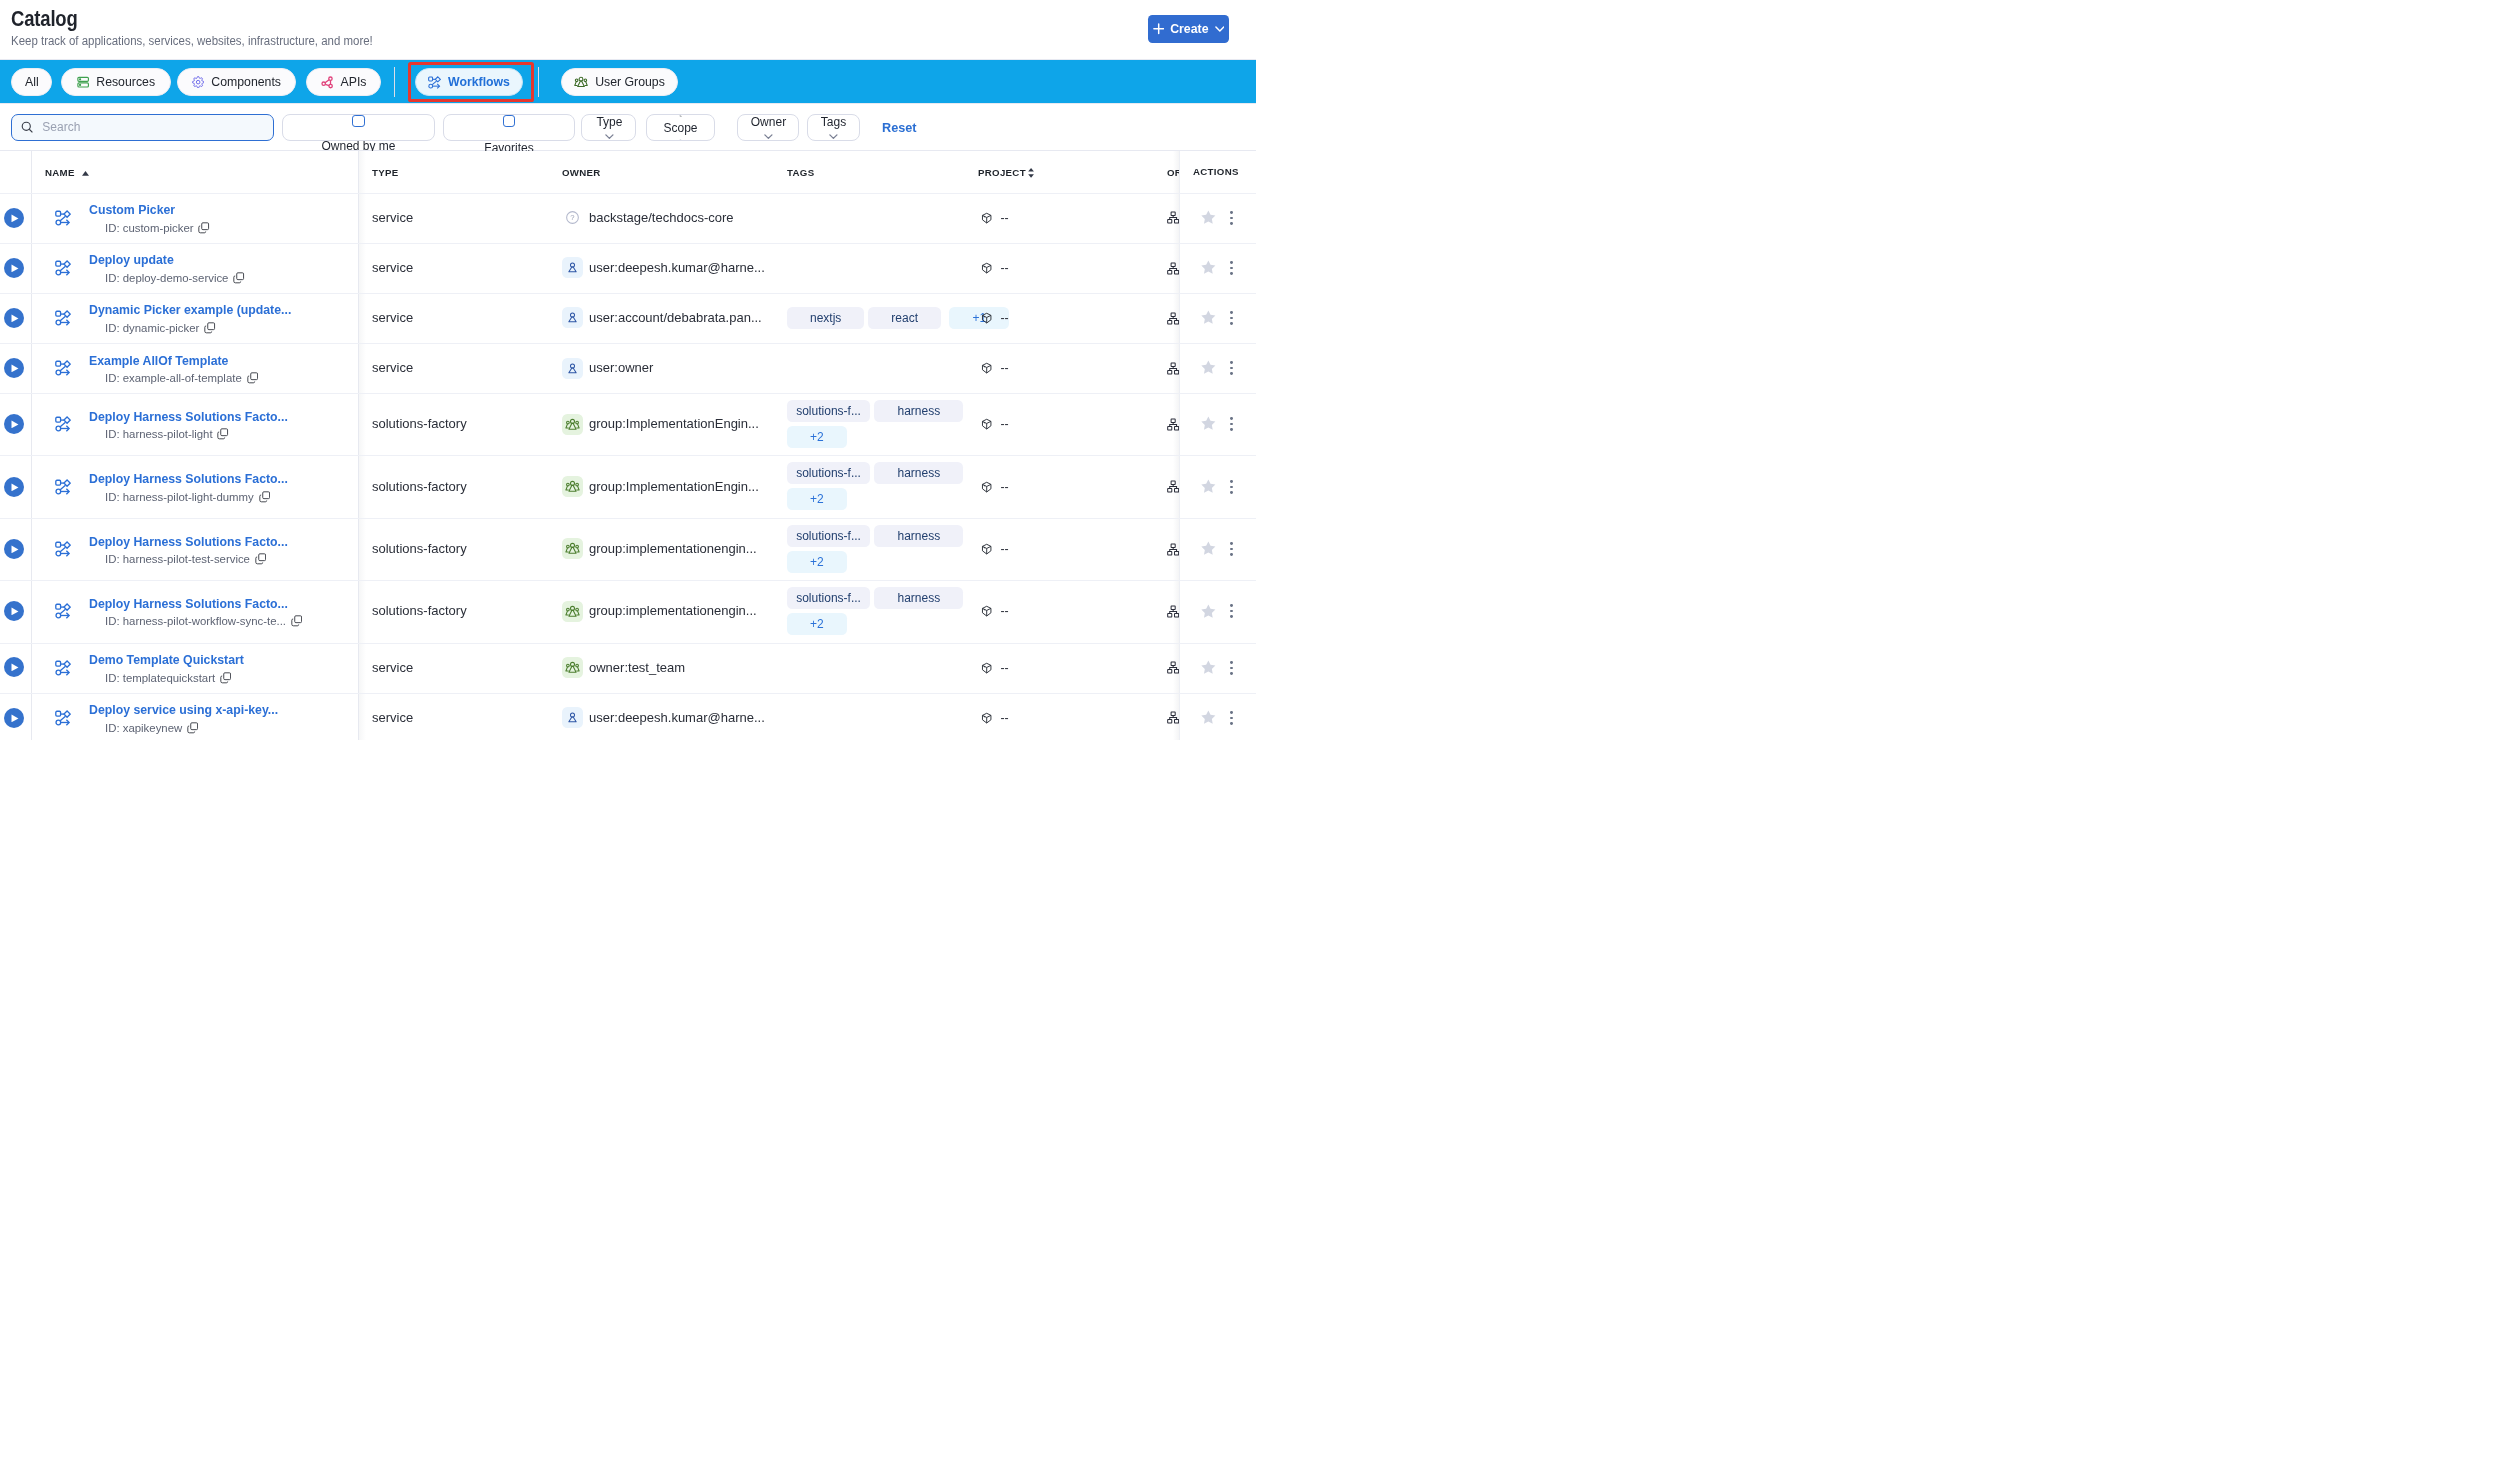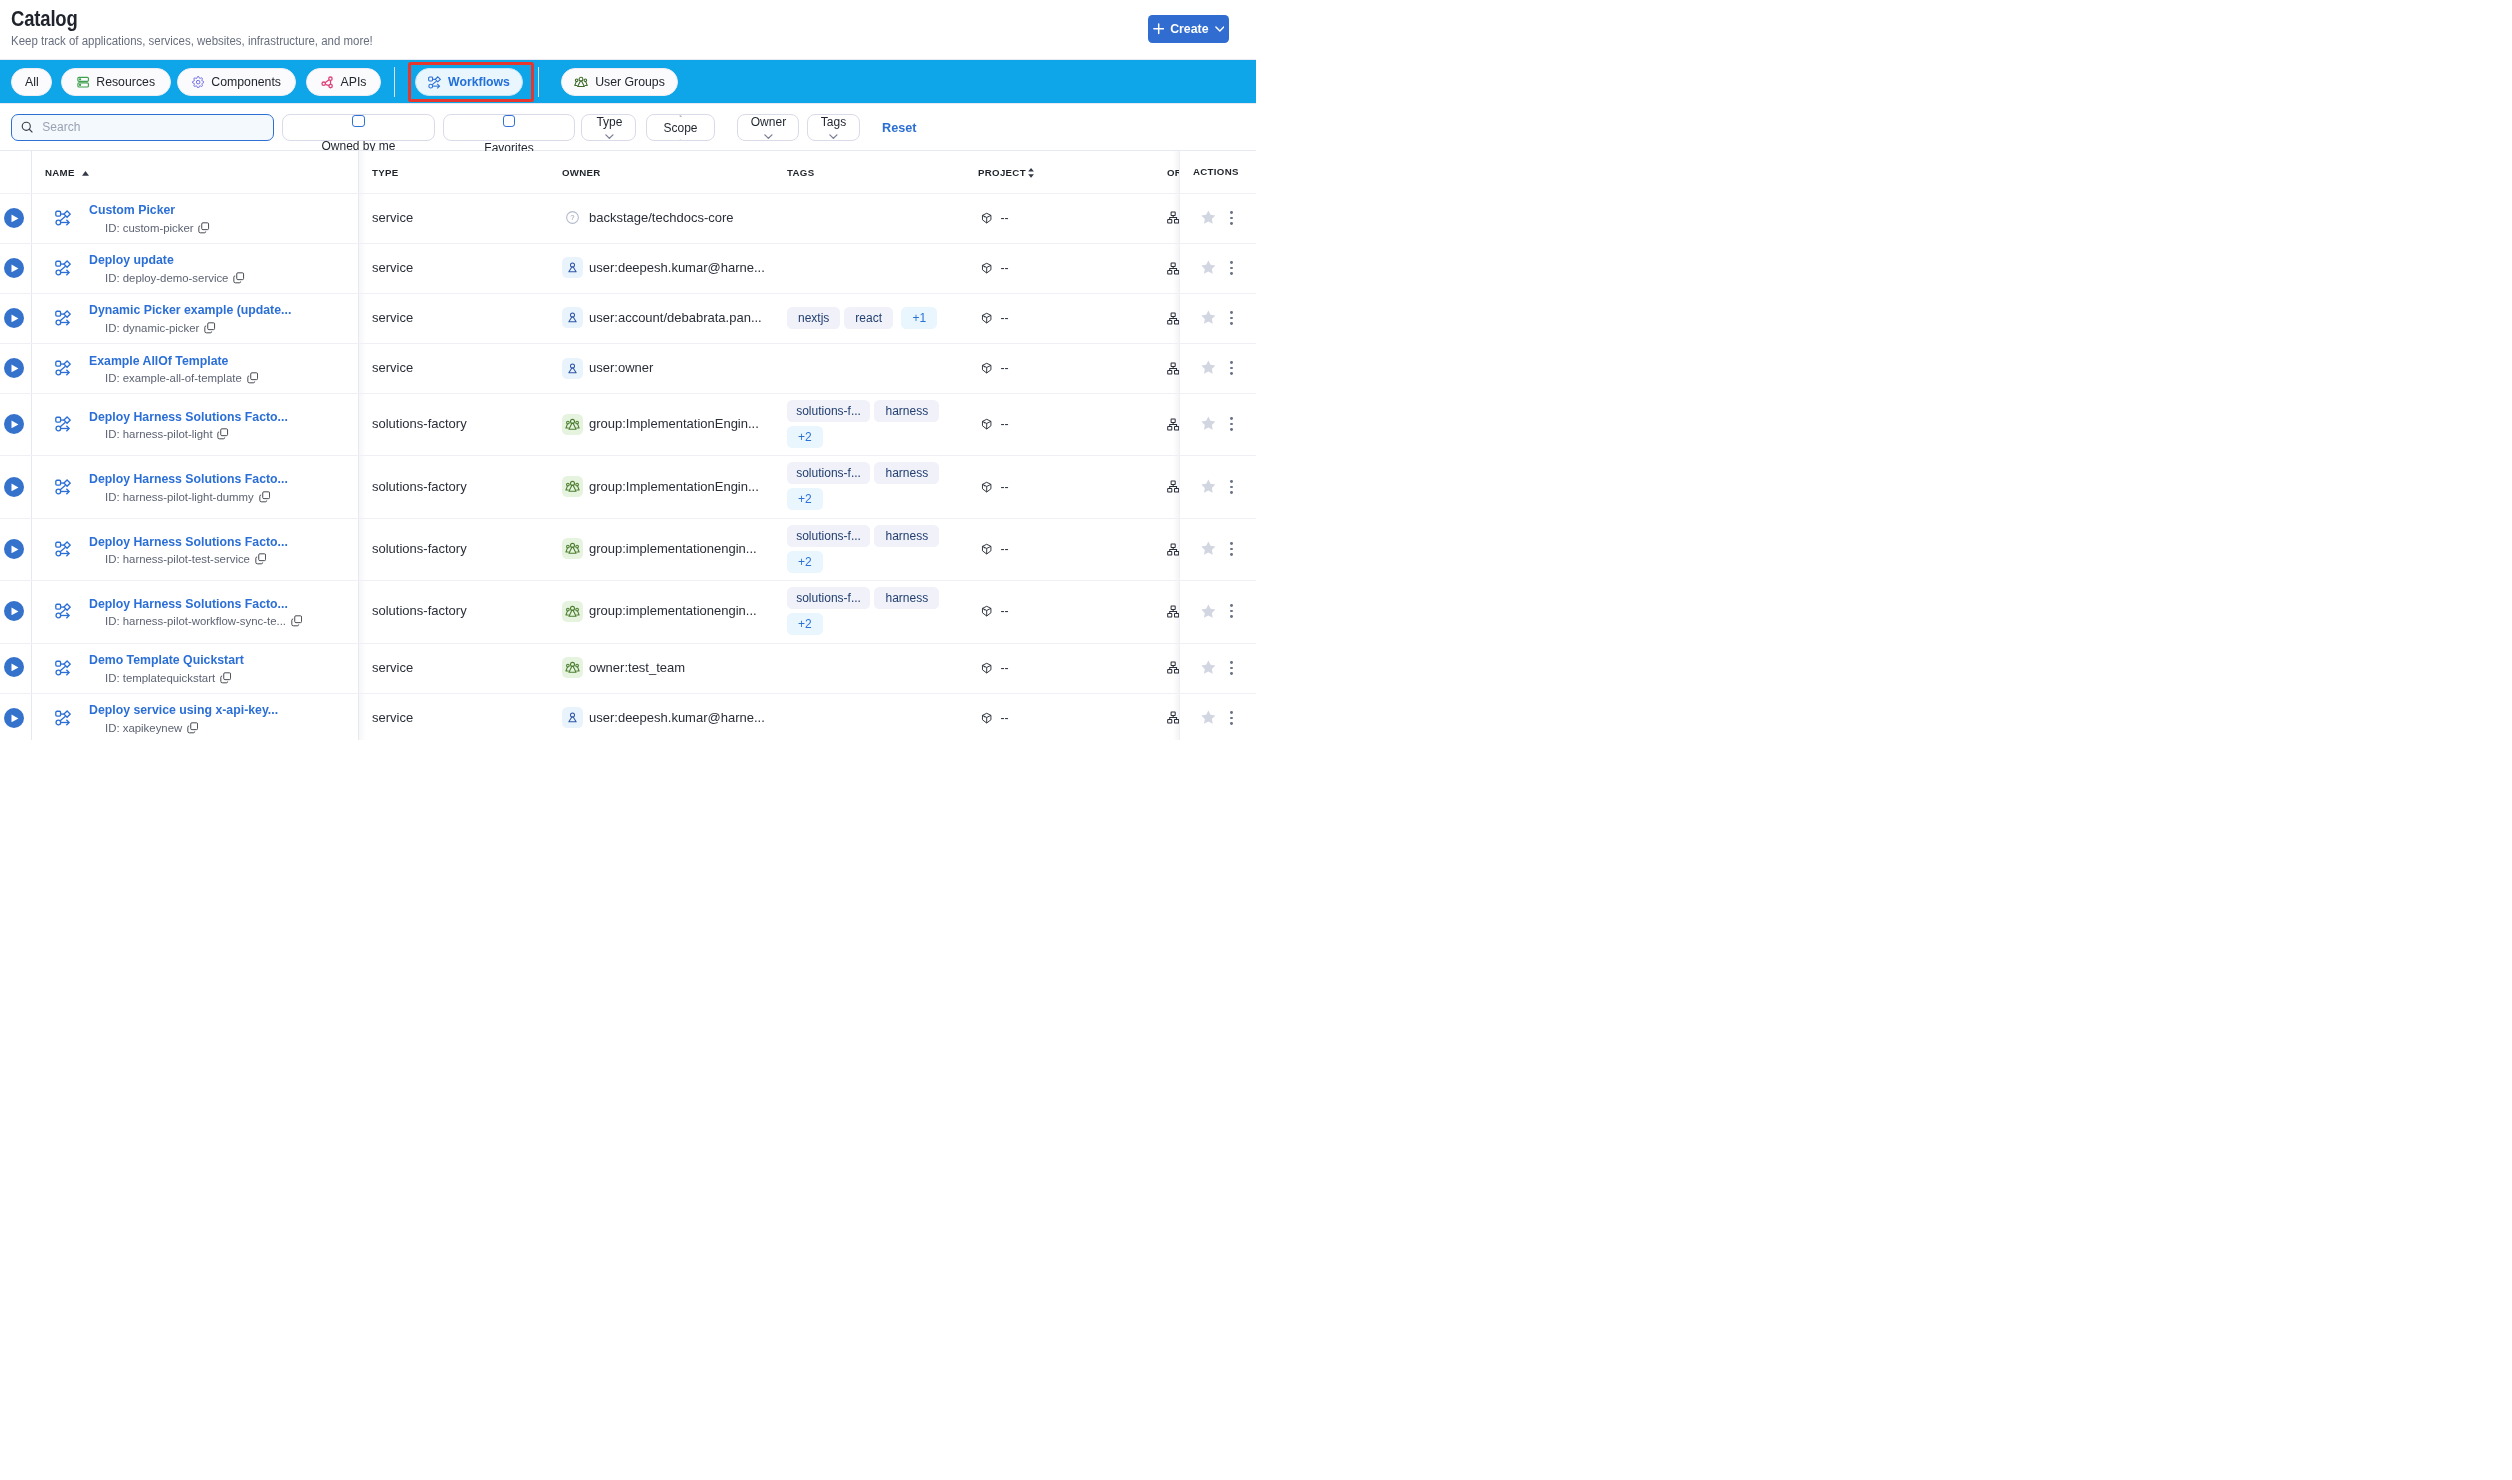--- a/index.html
+++ b/index.html
@@ -35,21 +35,21 @@
 .vline { position:absolute; width:0.9px; background:#E7E9F0; }
 .rowline { position:absolute; left:0; width:1256px; height:0.9px; background:#EEF0F6; z-index:8; }
 .playbtn { position:absolute; left:4px; width:20px; height:20px; border-radius:50%; background:#3572CC; display:flex; align-items:center; justify-content:center; }
 .name { position:absolute; left:89px; font-size:12.3px; font-weight:700; color:#2B6FD6; }
 .idline { position:absolute; left:89px; font-size:11.4px; color:#5D6373; display:flex; align-items:center; gap:4.8px;margin-left:16px; }
 .typetxt { position:absolute; left:372px; font-size:13px; color:#2A2E38; }
 .ownbox { position:absolute; left:562px; width:21px; height:21px; border-radius:5.3px; display:flex; align-items:center; justify-content:center; }
 .ownbox.u { background:#E9F3FC; }
 .ownbox.g { background:#E5F3DF; }
 .owntxt { position:absolute; left:589px; font-size:13px; color:#2A2E38; }
-.chip { display:inline-flex; align-items:center; height:22px; padding:0 11px; background:#F0F1F9; border-radius:5.3px; font-size:12px; font-weight:500; color:#23406F; }
+.chip { display:inline-flex; align-items:center; height:22px; padding:0 23px; background:#F0F1F9; border-radius:5.3px; font-size:12px; font-weight:500; color:#23406F; }
 .chip.plus { background:#E9F6FD; color:#2B72D8; }
 .proj { position:absolute; left:981px; display:flex; align-items:center; gap:8px; font-size:12.3px; color:#2A2E38; }
 .orgico { position:absolute; left:1167px; }
 .actions { position:absolute; left:1179px; top:151px; width:77px; height:589px; background:#fff; z-index:5; }
 .shadowL { position:absolute; left:1173px; top:151px; width:6.1px; height:589px; background:linear-gradient(to left, rgba(40,50,70,.05), rgba(40,50,70,0)); z-index:4; }
 .shadowR { position:absolute; left:359px; top:151px; width:7px; height:589px; background:linear-gradient(to right, rgba(40,50,70,.045), rgba(40,50,70,0)); }
 .star { position:absolute; left:1200px; z-index:10; }
 .kebab { position:absolute; left:1230px; display:flex; flex-direction:column; gap:2.8px; align-items:center; z-index:10; }
 .kebab i { width:2.8px; height:2.8px; border-radius:50%; background:#6A7386; }
 </style>

